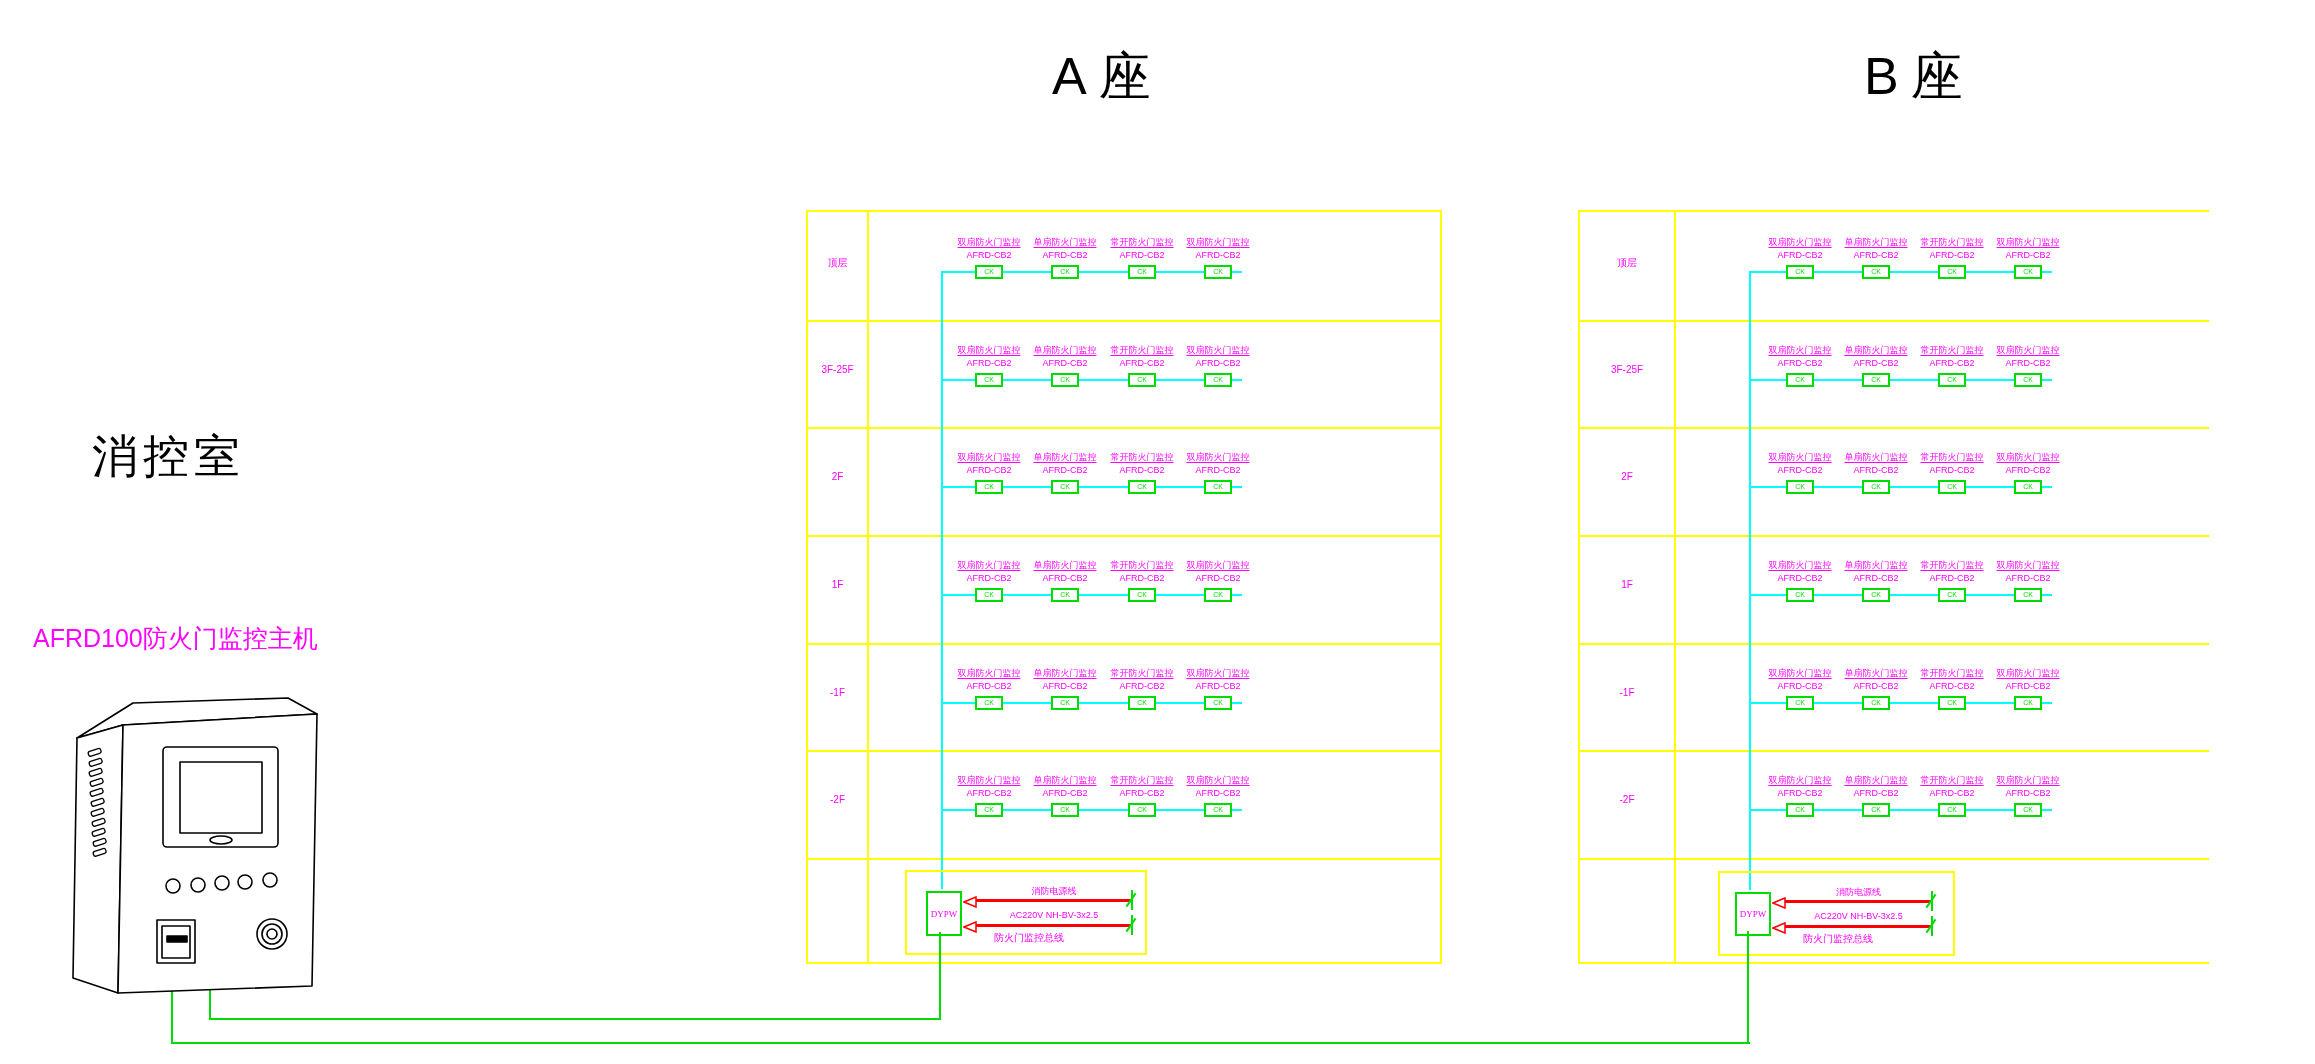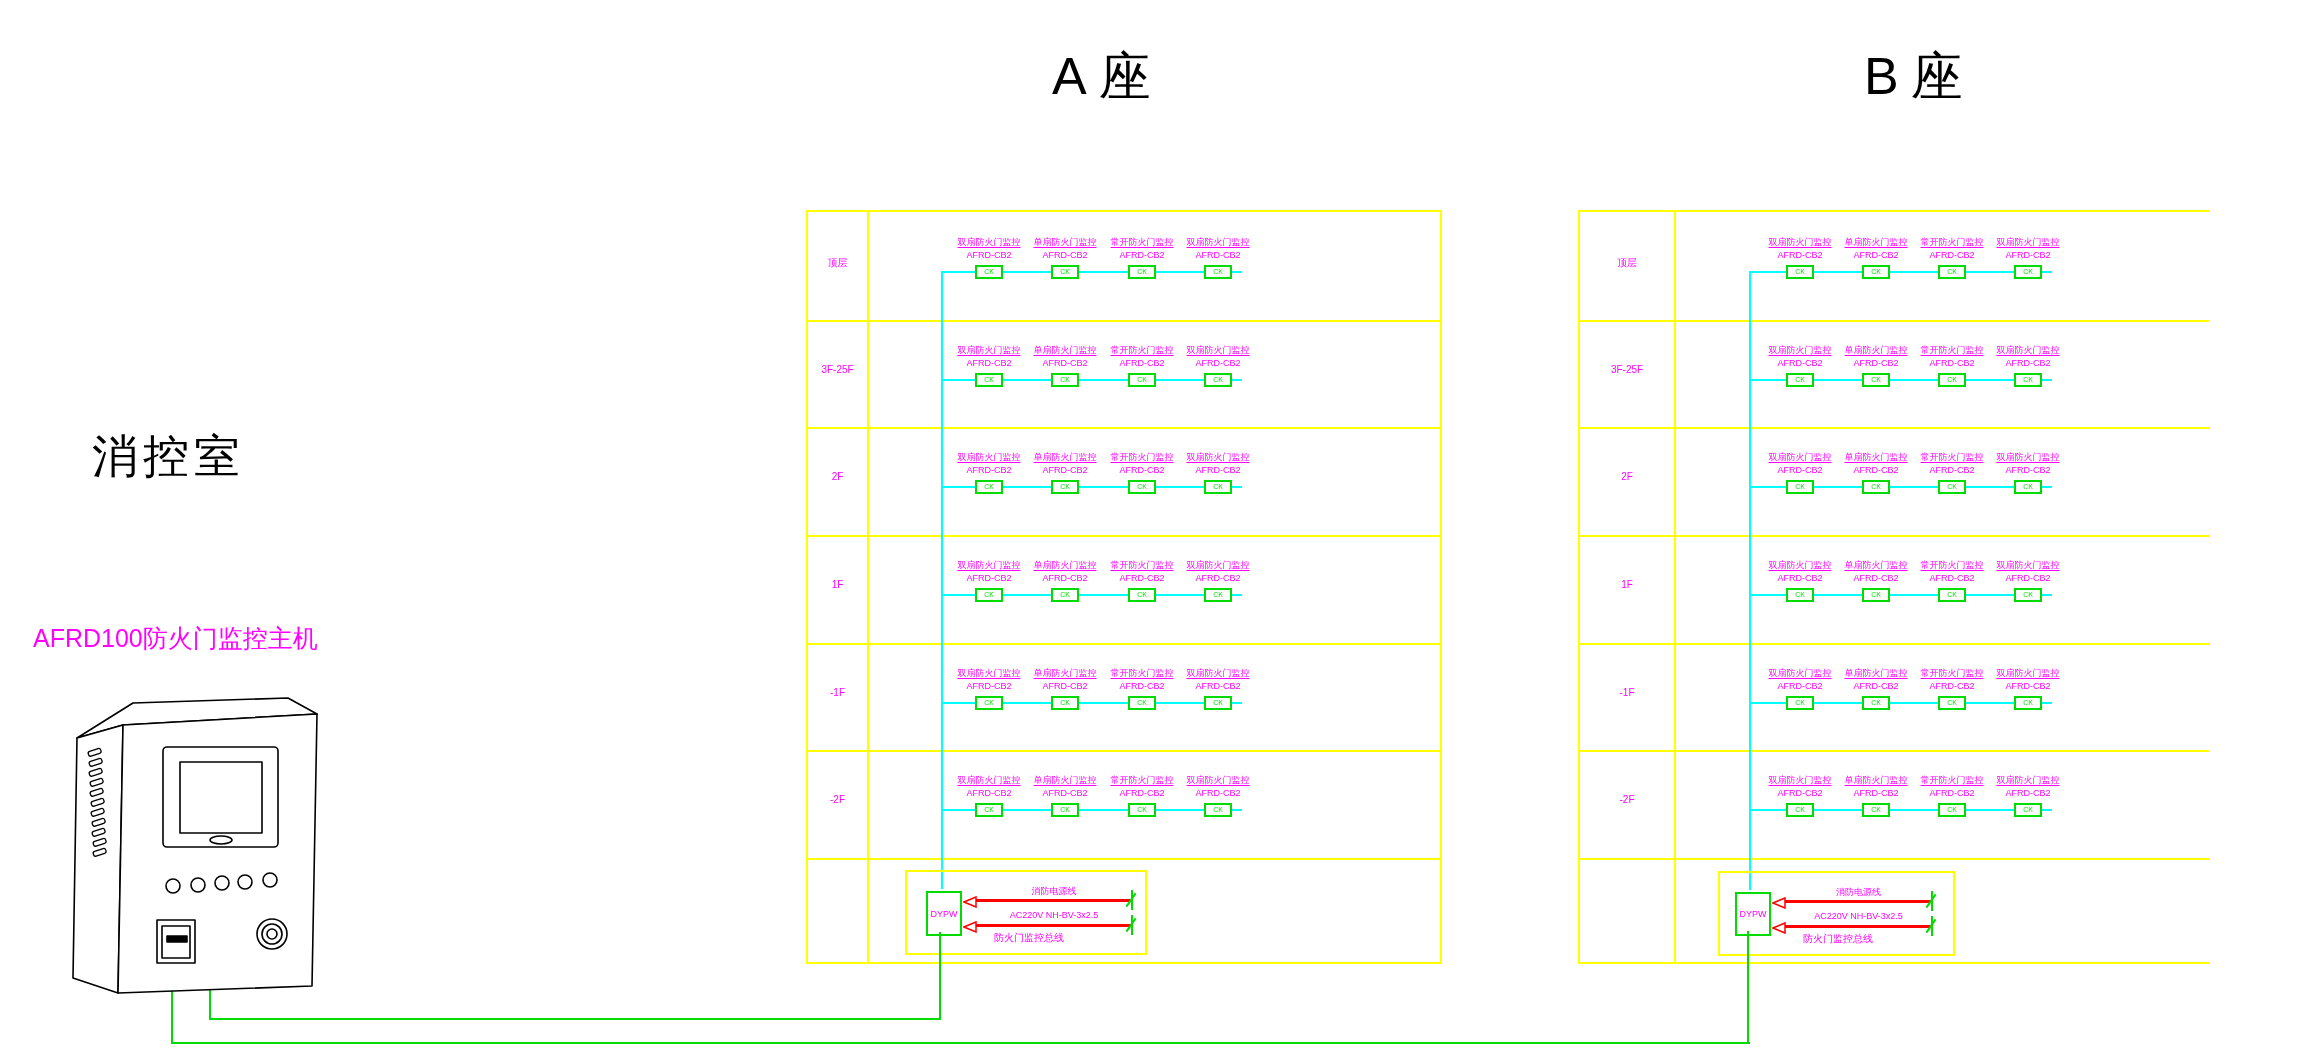--- a/index.html
+++ b/index.html
@@ -15,21 +15,21 @@
 
   .bldg-title{position:absolute;font-size:52px;color:#000;letter-spacing:12px;white-space:nowrap;z-index:5;}
   .room-label{position:absolute;left:92px;top:426px;font-size:46px;color:#000;letter-spacing:5px;z-index:5;}
   .host-label{position:absolute;left:33px;top:622px;font-size:25px;color:var(--magenta);white-space:nowrap;z-index:5;}
 
   .bgrid{position:absolute;border:2px solid var(--yellow);background:transparent;z-index:2;}
   .floor-label{position:absolute;color:var(--magenta);font-size:10px;text-align:center;white-space:nowrap;}
   .dev-title{position:absolute;color:var(--magenta);font-size:9px;text-align:center;text-decoration:underline;text-underline-offset:2px;white-space:nowrap;overflow:hidden;}
   .dev-model{position:absolute;color:var(--magenta);font-size:9px;text-align:center;white-space:nowrap;}
   .dev-tag{position:absolute;border:2px solid var(--green);color:var(--green);font-size:7px;line-height:9px;text-align:center;background:#fff;}
-  .unit-label{position:absolute;inset:0;display:flex;align-items:center;justify-content:center;color:var(--magenta);font-size:9px;}
+  .unit-label{position:absolute;inset:0;display:flex;align-items:center;justify-content:center;color:var(--magenta);font-size:9px;font-family:Liberation Serif, serif;}
   .plabel{position:absolute;color:var(--magenta);font-size:9px;white-space:nowrap;}
 
   .wire{position:absolute;background:var(--green);z-index:3;}
   .cyanline{position:absolute;background:var(--cyan);}
   .yline{position:absolute;background:var(--yellow);}
   .redline{position:absolute;background:var(--red);}
 
   #host-cabinet{position:absolute;left:55px;top:690px;z-index:4;}
 </style>
 </head>

